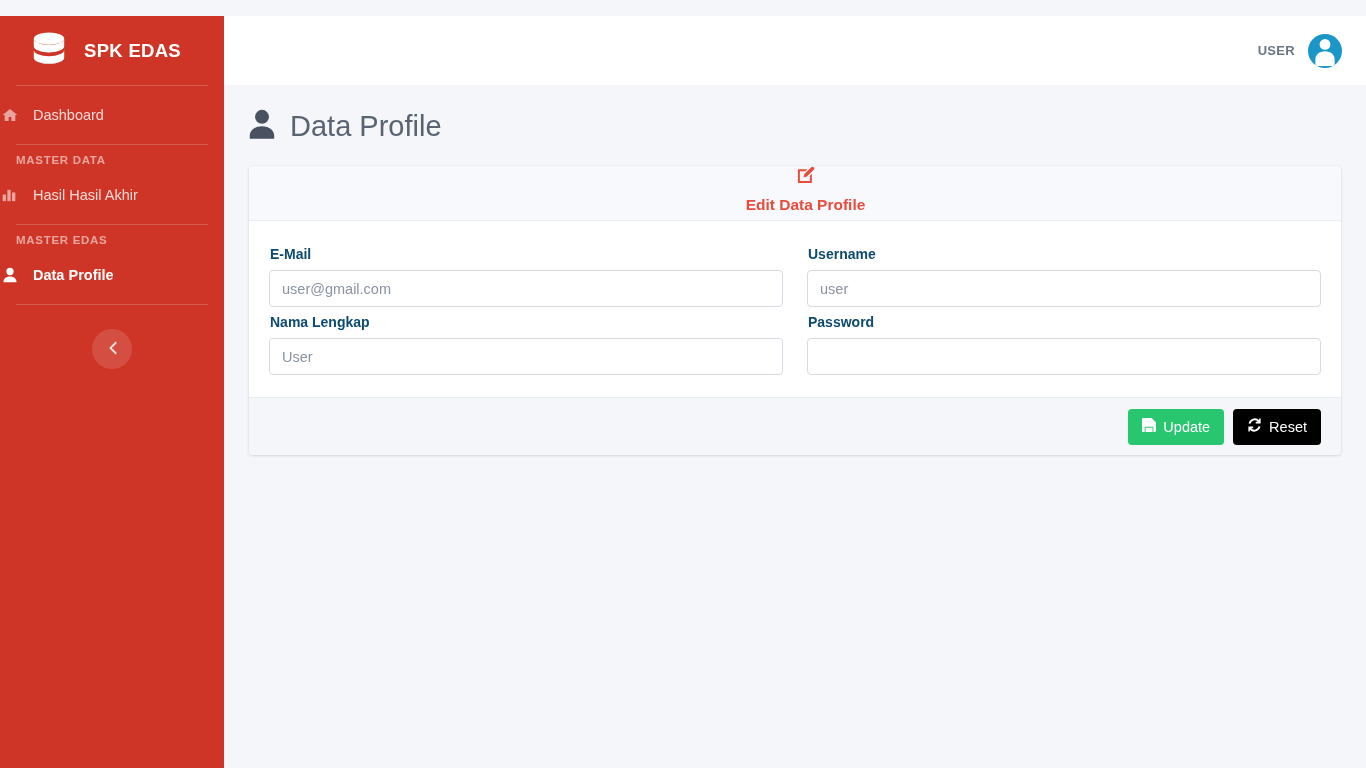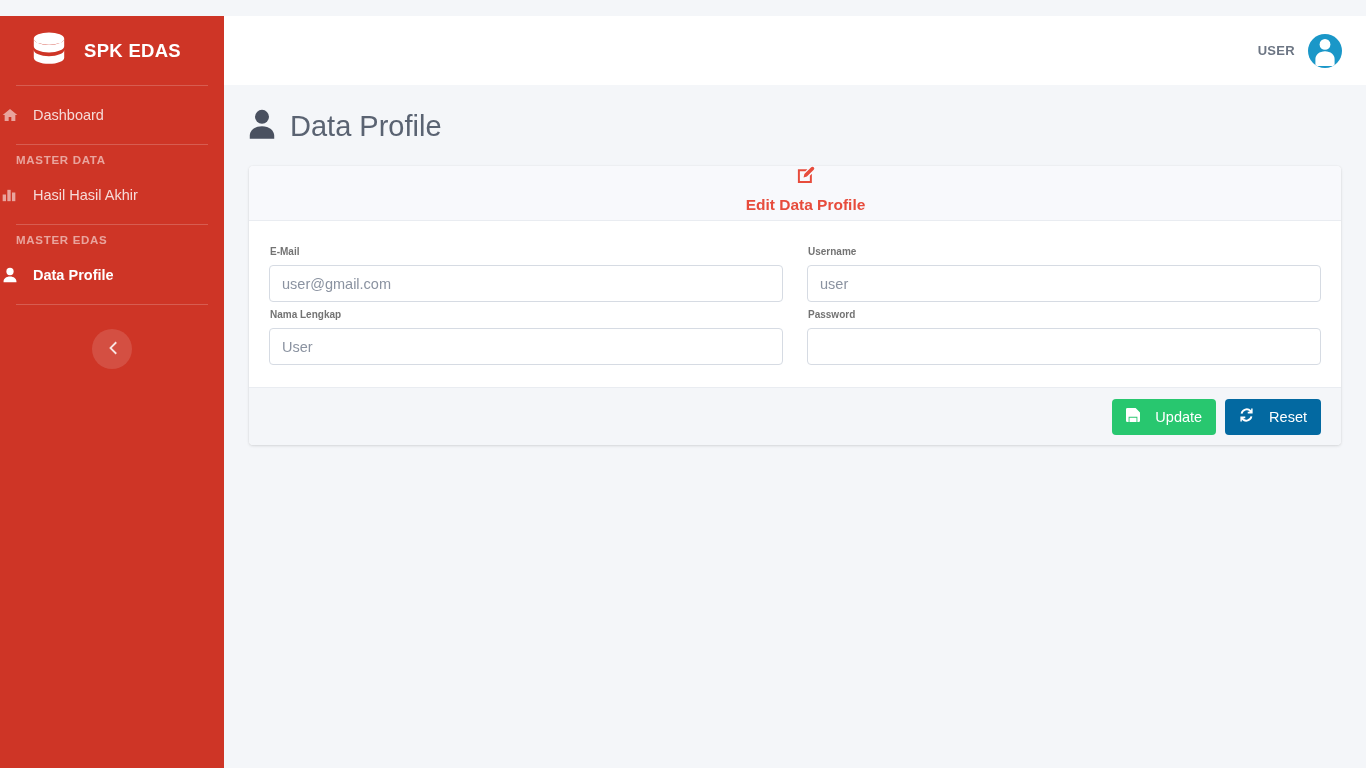--- a/index.html
+++ b/index.html
@@ -128,22 +128,22 @@
   }
   .card-body {
     background: #ffffff;
     padding: 18px 20px 22px 20px;
   }
   .form-row {
     display: flex; gap: 24px;
   }
   .form-col { flex: 1 1 0; }
   .form-label {
-    font-size: 10px; font-weight: bold;
-    color: #737373;
+    font-size: 14px; font-weight: bold;
+    color: #0c4a6e;
     margin: 7px 0 8px 1px;
   }
   .form-input {
     width: 100%; height: 37px;
     border: 1px solid #d6dbe3;
     border-radius: 4px;
     background: #ffffff;
     padding: 0 12px;
     font-size: 14.5px;
     color: #8b93a1;
@@ -156,29 +156,29 @@
     background: #f4f6f9;
     border-top: 1px solid #e9ecf1;
     height: 58px;
     display: flex; align-items: center; justify-content: flex-end;
     padding-right: 20px;
     gap: 9px;
   }
   .btn {
     height: 36px;
     border: none; border-radius: 4px;
-    display: inline-flex; align-items: center; gap: 15px;
+    display: inline-flex; align-items: center; gap: 7px;
     padding: 0 14px;
     font-size: 14.5px; color: #ffffff;
     font-family: "Liberation Sans", sans-serif;
     cursor: pointer;
   }
   .btn svg { fill: #ffffff; }
   .btn-update { background: #28c76f; }
-  .btn-reset { background: #0369a1; align-items: center; }
+  .btn-reset { background: #000000; align-items: center; }
 </style>
 </head>
 <body>
 
 <div class="app">
 
   <aside class="sidebar">
 
     <div class="brand">
       <span class="brand-logo">

